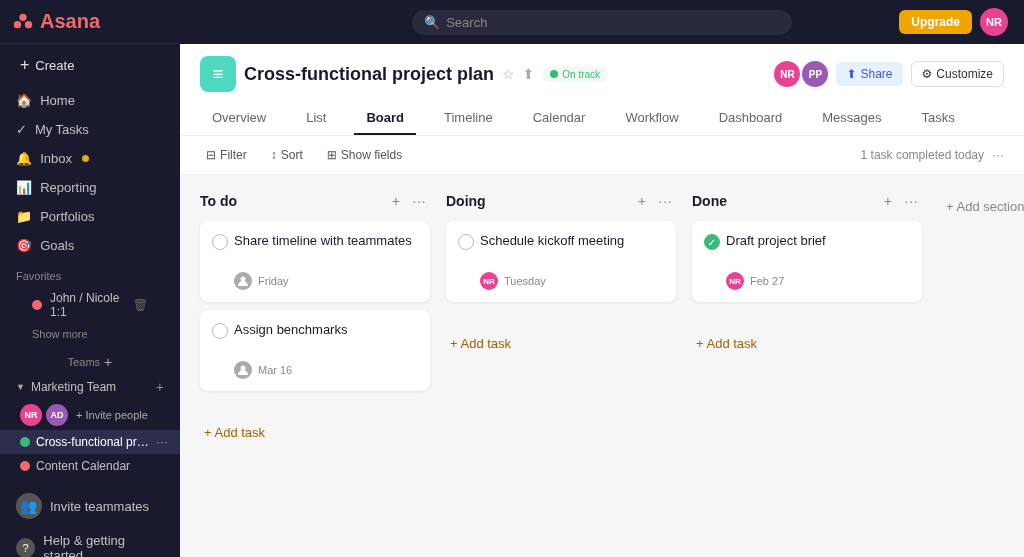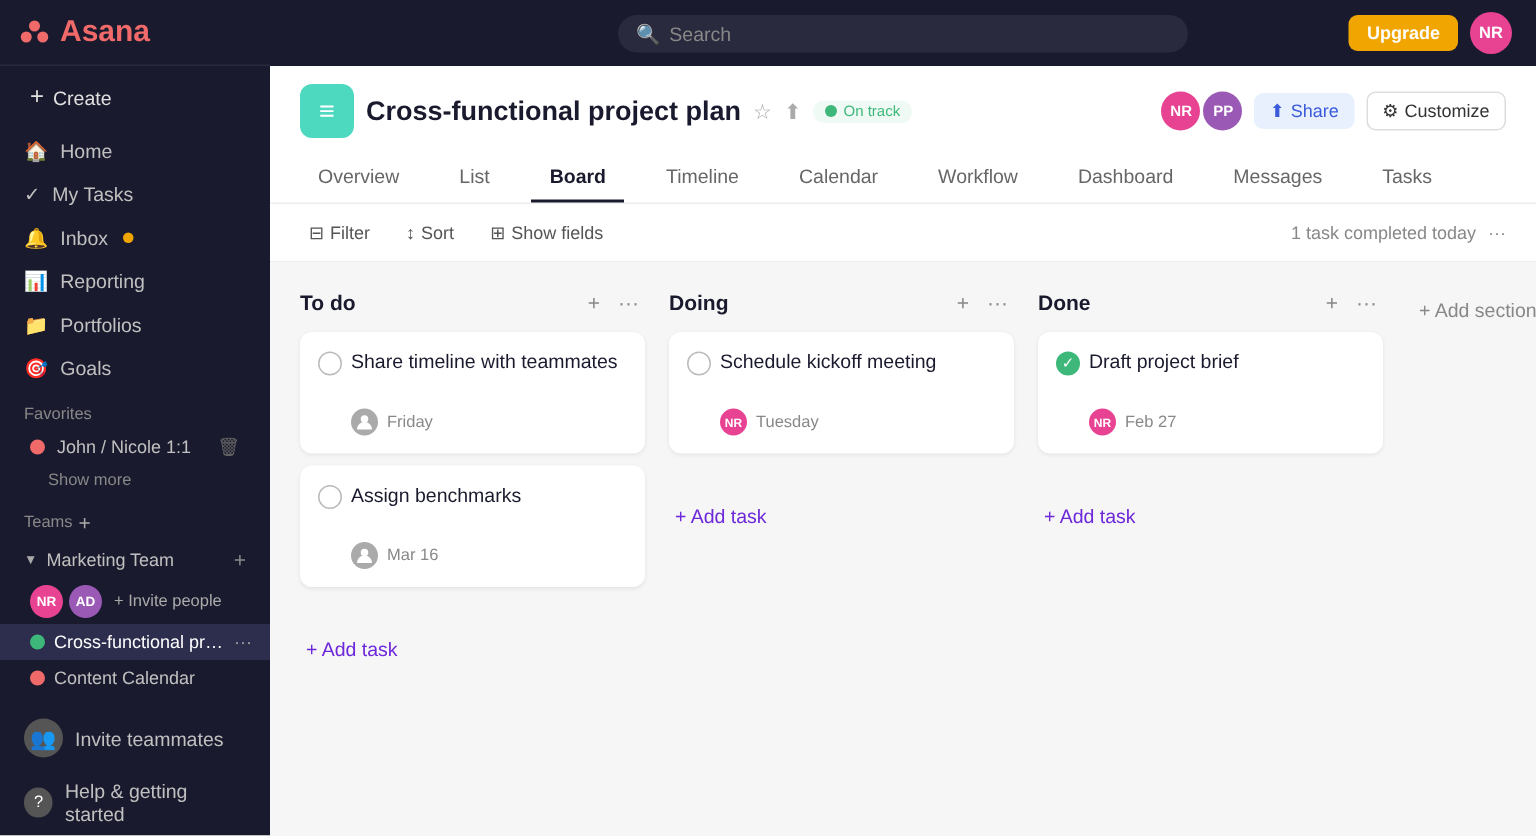--- a/index.html
+++ b/index.html
@@ -74,21 +74,21 @@
       color: #888;
       padding: 10px 16px 4px;
       text-transform: none;
       font-weight: 500;
     }
 
     .sidebar-favorite-item {
       display: flex;
       align-items: center;
       gap: 8px;
-      padding: 5px 20px;
+      padding: 5px 32px;
       color: #c0c0c0;
       cursor: pointer;
       font-size: 12px;
     }
     .fav-dot { width: 10px; height: 10px; border-radius: 50%; background: #f06a6a; flex-shrink: 0; }
 
     .show-more {
       padding: 4px 16px;
       font-size: 11px;
       color: #888;
@@ -96,20 +96,21 @@
       margin-left: 16px;
     }
 
     .teams-header {
       display: flex;
       align-items: center;
       gap: 4px;
       padding: 10px 16px 4px;
       font-size: 11px;
       color: #888;
+      justify-content: center;
     }
     .teams-header .plus-icon { cursor: pointer; color: #aaa; font-size: 14px; }
 
     .team-item {
       display: flex;
       align-items: center;
       gap: 6px;
       padding: 5px 16px;
       color: #c0c0c0;
       cursor: pointer;
@@ -427,21 +428,21 @@
     }
     .task-date {
       font-size: 11px;
       color: #888;
     }
 
     .add-task-btn {
       display: flex;
       align-items: center;
       gap: 4px;
-      color: #6d28d9;
+      color: #a16207;
       font-size: 13px;
       background: none;
       border: none;
       cursor: pointer;
       padding: 6px 4px;
       width: 100%;
       border-radius: 6px;
       margin-top: 28px;
     }
 

